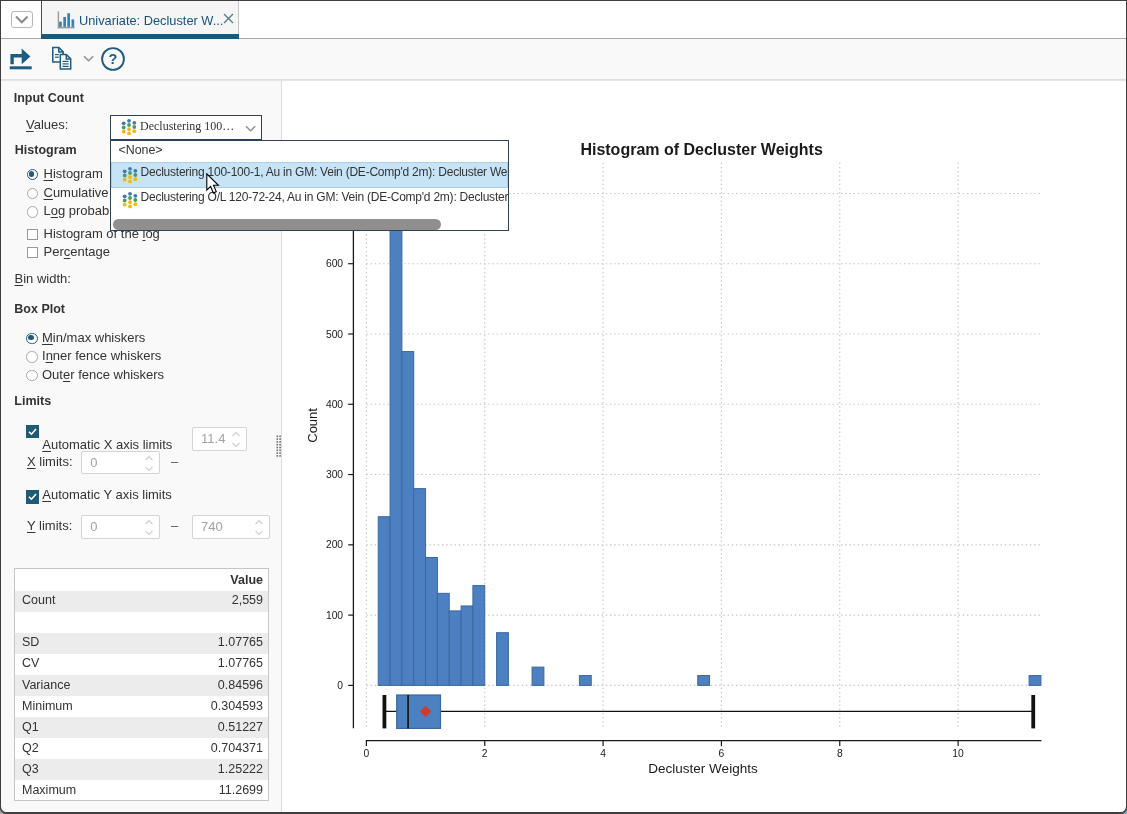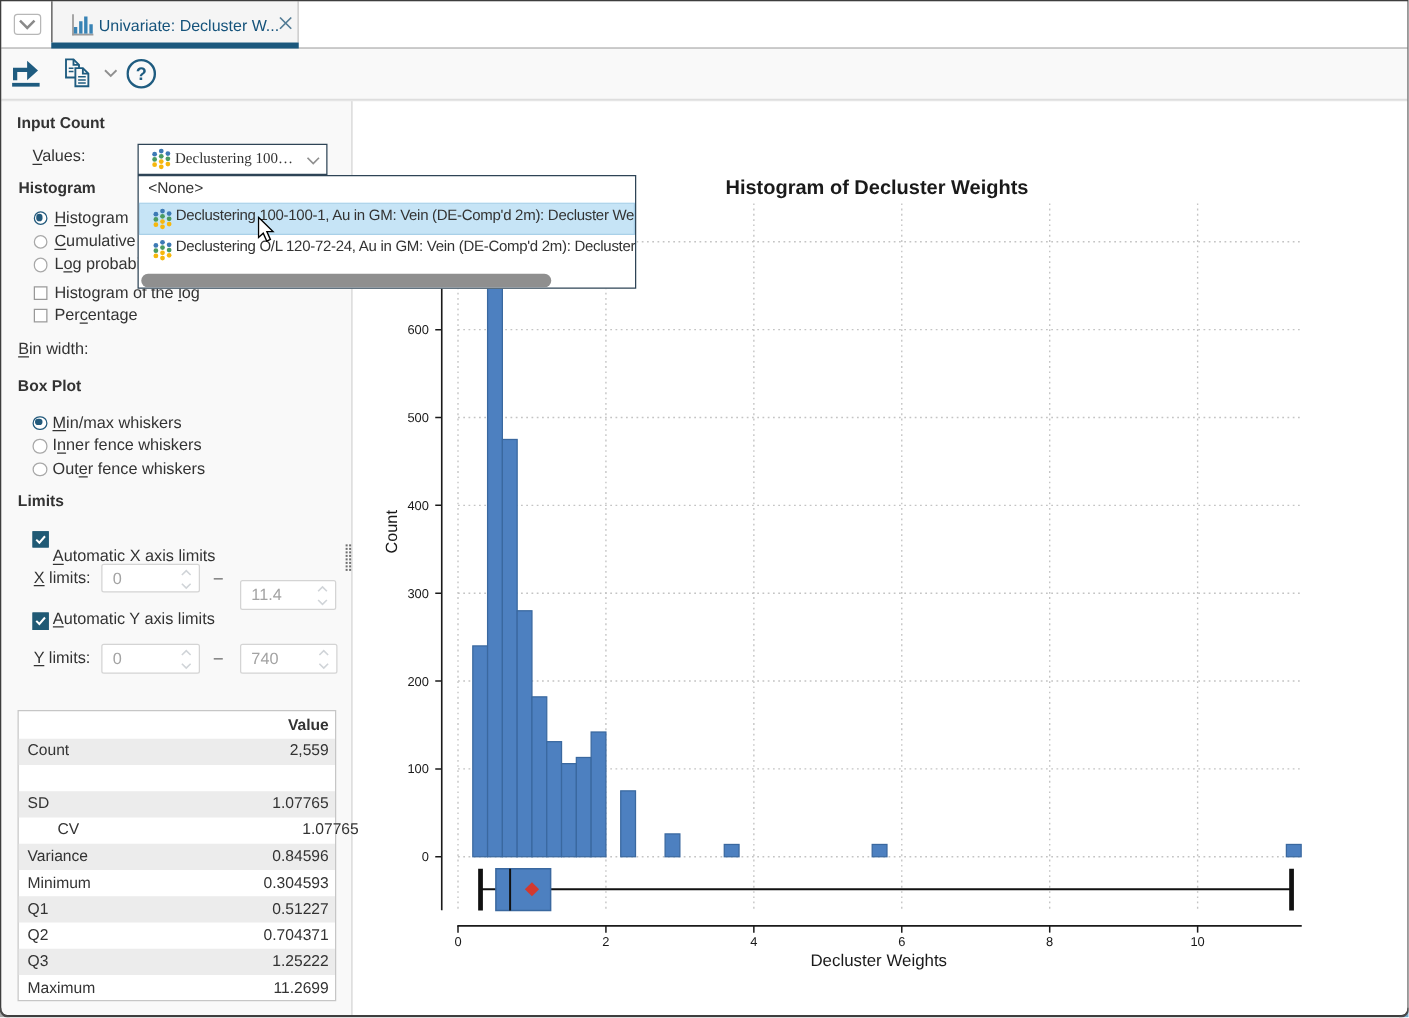--- a/index.html
+++ b/index.html
@@ -115,21 +115,21 @@
   <div class="lbl" style="left:42.3px;top:437px;"><span class="u">A</span>utomatic X axis limits</div>
   <div class="lbl" style="left:27px;top:453.7px;"><span class="u">X</span> limits:</div>
   <div class="spin" style="left:81.2px;top:450.7px;width:79px;height:23.8px;">
     <div class="txt gray">0</div>
     <svg width="10" height="17" style="position:absolute;right:5px;top:3px;">
       <polyline points="1.5,5 5,1.5 8.5,5" fill="none" stroke="#d0d4d8" stroke-width="1.3"></polyline>
       <polyline points="1.5,12 5,15.5 8.5,12" fill="none" stroke="#d0d4d8" stroke-width="1.3"></polyline>
     </svg>
   </div>
   <div class="lbl" style="left:171px;top:453.5px;color:#555;">–</div>
-  <div class="spin" style="left:192.1px;top:464px;width:77px;height:23.8px;">
+  <div class="spin" style="left:192.1px;top:427px;width:55px;height:23.8px;">
     <div class="txt gray">11.4</div>
     <svg width="10" height="17" style="position:absolute;right:5px;top:3px;">
       <polyline points="1.5,5 5,1.5 8.5,5" fill="none" stroke="#d0d4d8" stroke-width="1.3"></polyline>
       <polyline points="1.5,12 5,15.5 8.5,12" fill="none" stroke="#d0d4d8" stroke-width="1.3"></polyline>
     </svg>
   </div>
   <div class="chk chkon" style="left: 25.8px; top: 490.4px; width: 13.2px; height: 13.2px; background: rgb(32, 90, 117); border: 1px solid rgb(32, 90, 117);">
       <svg width="13" height="13" style="position:absolute;left:-1px;top:-1px;">
         <polyline points="3,6.7 5.5,9.2 10,4" fill="none" stroke="#fff" stroke-width="1.6"></polyline>
       </svg>
@@ -178,21 +178,21 @@
         <span style="position:absolute;right:4.5px;top:4.2px;font-weight:bold;line-height:15px;">Value</span>
       </div>
   <div style="position: absolute; left: 0px; top: 22.2px; width: 100%; height: 21.08px; background: rgb(236, 236, 236);">
         <span style="position:absolute;left:7px;top:2.5px;line-height:15px;">Count</span>
         <span style="position:absolute;right:4.5px;top:2.5px;line-height:15px;text-align:right;">2,559</span>
       </div>
       <div style="position: absolute; left: 0px; top: 64.36px; width: 100%; height: 21.08px; background: rgb(236, 236, 236);">
         <span style="position:absolute;left:7px;top:2.5px;line-height:15px;">SD</span>
         <span style="position:absolute;right:4.5px;top:2.5px;line-height:15px;">1.07765</span>
       </div>
-      <div style="position: absolute; left: 0px; top: 85.44px; width: 100%; height: 21.08px; margin-left: 24px;">
+      <div style="position: absolute; left: 0px; top: 85.44px; width: 100%; height: 21.08px;">
         <span style="position:absolute;left:7px;top:2.5px;line-height:15px;">CV</span>
         <span style="position:absolute;right:4.5px;top:2.5px;line-height:15px;">1.07765</span>
       </div>
       <div style="position: absolute; left: 0px; top: 106.52px; width: 100%; height: 21.08px; background: rgb(236, 236, 236);">
         <span style="position:absolute;left:7px;top:2.5px;line-height:15px;">Variance</span>
         <span style="position:absolute;right:4.5px;top:2.5px;line-height:15px;">0.84596</span>
       </div>
       <div style="position: absolute; left: 0px; top: 127.6px; width: 100%; height: 21.08px;">
         <span style="position:absolute;left:7px;top:2.5px;line-height:15px;">Minimum</span>
         <span style="position:absolute;right:4.5px;top:2.5px;line-height:15px;">0.304593</span>

